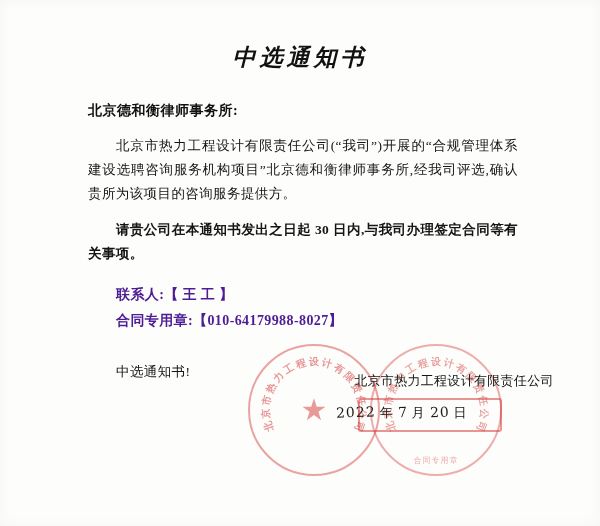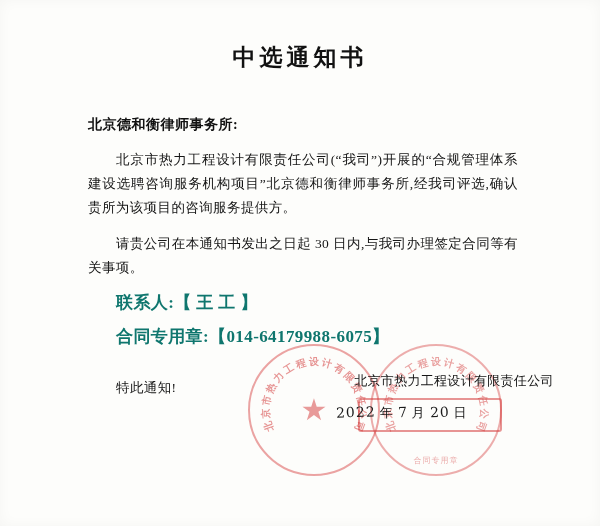--- a/index.html
+++ b/index.html
@@ -33,54 +33,55 @@
     position: absolute;
     top: 42px;
     left: 0;
     width: 100%;
     text-align: center;
     font-size: 23px;
     font-weight: bold;
     letter-spacing: 4px;
     color: #111;
     font-family: "Liberation Serif", "DejaVu Serif", serif;
+    font-style: italic;
   }
   .body-block {
     position: absolute;
-    top: 116px;
+    top: 102px;
     left: 88px;
     width: 430px;
   }
   .salutation {
     font-size: 14px;
     font-weight: bold;
     letter-spacing: 0.5px;
     margin-bottom: 14px;
     color: #111;
   }
   .para {
     font-size: 13.5px;
     line-height: 24px;
     text-indent: 28px;
     letter-spacing: 0.4px;
     margin-bottom: 12px;
     text-align: justify;
     color: #151515;
   }
   .para.tight {
-    margin-bottom: 10px;
+    margin-bottom: 16px;
+    font-weight: bold;
   }
   .contact-line {
-    font-size: 17px;
+    font-size: 14px;
     line-height: 26px;
     text-indent: 28px;
     letter-spacing: 0.4px;
-    color: #0f766e;
-    font-weight: bold;
-    margin-top: 8px;
+    color: #4c1d95;
+    font-weight: bold;
   }
   .contact-line .val {
     font-weight: bold;
   }
   .notice-line {
     font-size: 13.5px;
     line-height: 24px;
     text-indent: 28px;
     letter-spacing: 0.4px;
     margin-top: 26px;
@@ -197,24 +198,24 @@
 
   <div class="body-block">
     <div class="salutation">北京德和衡律师事务所:</div>
     <div class="para">北京市热力工程设计有限责任公司(“我司”)开展的“合规管理体系建设选聘咨询服务机构项目”北京德和衡律师事务所,经我司评选,确认贵所为该项目的咨询服务提供方。</div>
     <div class="para tight">请贵公司在本通知书发出之日起 30 日内,与我司办理签定合同等有关事项。</div>
 
     <div class="contact-line">
       <span>联系人:</span><span class="val">【 王 工 】</span>
     </div>
     <div class="contact-line">
-      <span>合同专用章:</span><span class="val">【014-64179988-6075】</span>
+      <span>合同专用章:</span><span class="val">【010-64179988-8027】</span>
     </div>
 
-    <div class="notice-line">特此通知!</div>
+    <div class="notice-line">中选通知书!</div>
   </div>
 
   <div class="stamp stamp-left">
     <div class="ring-text">
         <span style="transform: translate(-45.1052px, 16.417px) rotate(250deg) translate(-50%, -50%);">北</span>
         <span style="transform: translate(-47.8658px, 3.58704px) rotate(265.714deg) translate(-50%, -50%);">京</span>
         <span style="transform: translate(-47.0483px, -9.51101px) rotate(281.429deg) translate(-50%, -50%);">市</span>
         <span style="transform: translate(-42.7138px, -21.8981px) rotate(297.143deg) translate(-50%, -50%);">热</span>
         <span style="transform: translate(-35.1865px, -32.6483px) rotate(312.857deg) translate(-50%, -50%);">力</span>
         <span style="transform: translate(-25.0289px, -40.958px) rotate(328.571deg) translate(-50%, -50%);">工</span>

